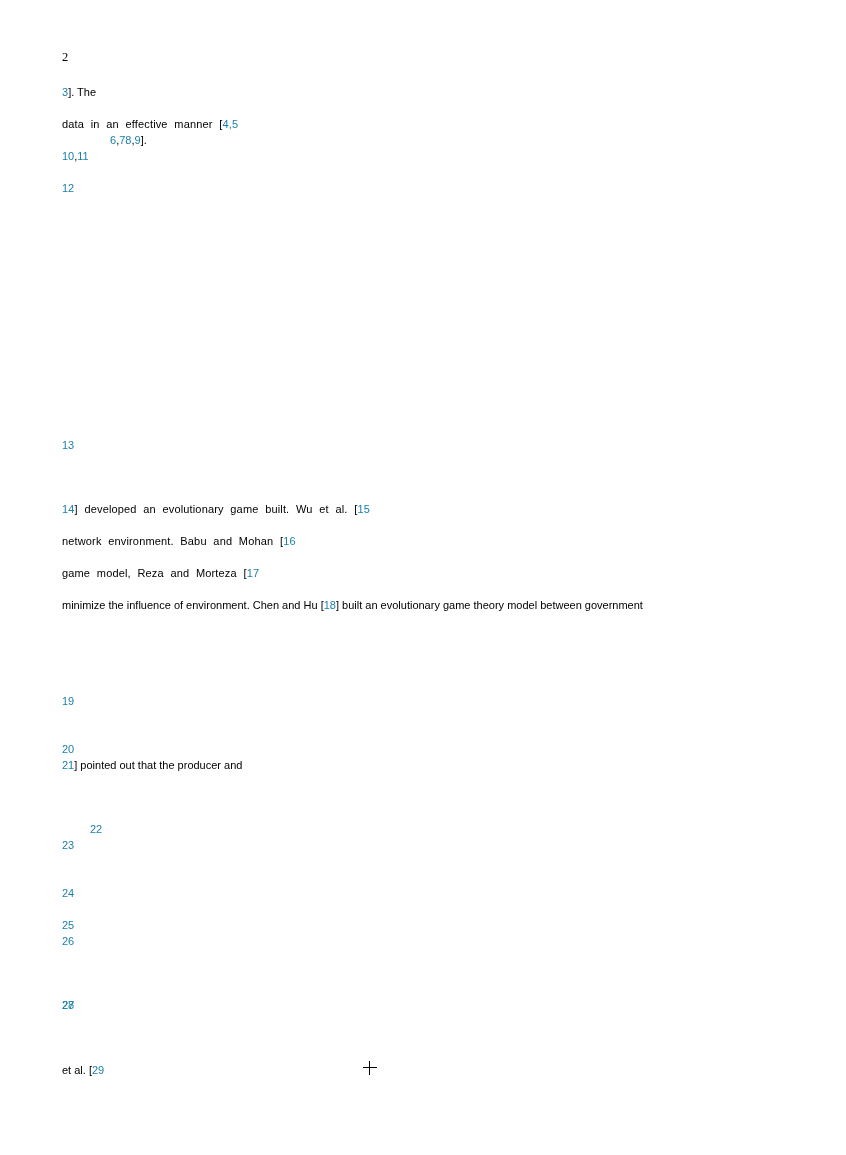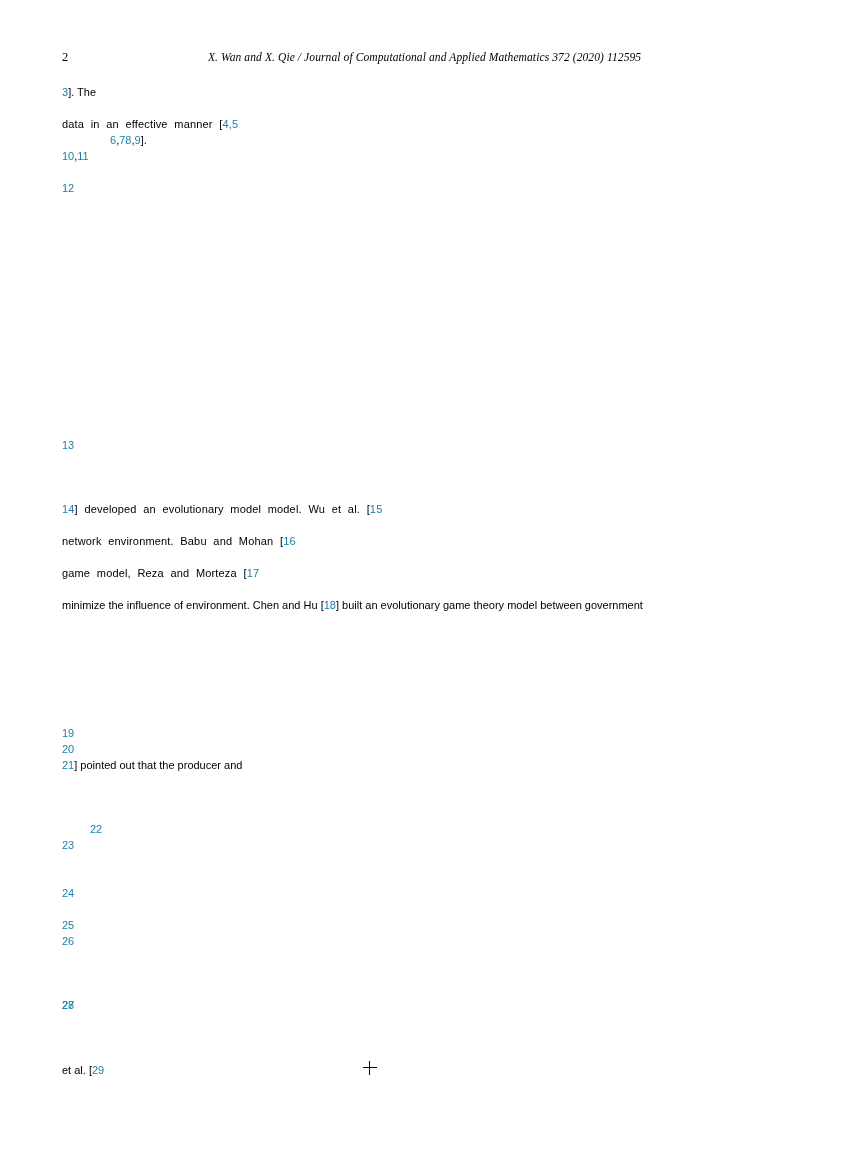--- a/index.html
+++ b/index.html
@@ -81,34 +81,33 @@
     background: #000;
   }
 </style>
 </head>
 <body>
 
 <div class="page">
 
   <div class="pageno">2</div>
 
-  <div class="runhead">X. Wan and X. Qie / Journal of Computational and Applied Mathematics 372 (2020) 112595</div>
 
   <div id="lines-container">
       <div class="body-line" style="left: 62px; top: 84px;"><span class="refnum">3</span><span>]. The</span></div>
       <div class="body-line just" style="left: 62px; top: 116px;"><span>data in an effective manner [</span><span class="refnum">4,5</span></div>
       <div class="body-line" style="left: 62px; top: 132px; margin-left: 48px;"><span class="refnum">6</span><span>,</span><span class="refnum">78</span><span>,</span><span class="refnum">9</span><span>].</span></div>
       <div class="body-line" style="left: 62px; top: 148px;"><span class="refnum">10</span><span>,</span><span class="refnum">11</span></div>
       <div class="body-line" style="left: 62px; top: 180px;"><span class="refnum">12</span></div>
       <div class="body-line" style="left: 62px; top: 437px;"><span class="refnum">13</span></div>
-      <div class="body-line just" style="left: 62px; top: 501px;"><span class="refnum">14</span><span>] developed an evolutionary model model. Wu et al. [</span><span class="refnum">15</span></div>
+      <div class="body-line just" style="left: 62px; top: 501px;"><span class="refnum">14</span><span>] developed an evolutionary game built. Wu et al. [</span><span class="refnum">15</span></div>
       <div class="body-line just" style="left: 62px; top: 533px;"><span>network environment. Babu and Mohan [</span><span class="refnum">16</span></div>
       <div class="body-line just" style="left: 62px; top: 565px;"><span>game model, Reza and Morteza [</span><span class="refnum">17</span></div>
       <div class="body-line" style="left: 62px; top: 597px;"><span>minimize the influence of environment. Chen and Hu [</span><span class="refnum">18</span><span>] built an evolutionary game theory model between government</span></div>
-      <div class="body-line" style="left: 62px; top: 693px; margin-top: 32px;"><span class="refnum">19</span></div>
+      <div class="body-line" style="left: 62px; top: 693px;"><span class="refnum">19</span></div>
       <div class="body-line" style="left: 62px; top: 741px;"><span class="refnum">20</span></div>
       <div class="body-line" style="left: 62px; top: 757px;"><span class="refnum">21</span><span>] pointed out that the producer and</span></div>
       <div class="body-line" style="left: 62px; top: 821px; margin-left: 28px;"><span class="refnum">22</span></div>
       <div class="body-line" style="left: 62px; top: 837px;"><span class="refnum">23</span></div>
       <div class="body-line" style="left: 62px; top: 885px;"><span class="refnum">24</span></div>
       <div class="body-line" style="left: 62px; top: 917px;"><span class="refnum">25</span></div>
       <div class="body-line" style="left: 62px; top: 933px;"><span class="refnum">26</span></div>
       <div class="body-line" style="left: 62px; top: 965px; margin-top: 32px;"><span class="refnum">27</span></div>
       <div class="body-line" style="left: 62px; top: 997px;"><span class="refnum">28</span></div>
       <div class="body-line" style="left: 62px; top: 1062px;"><span>et al. [</span><span class="refnum">29</span></div>

